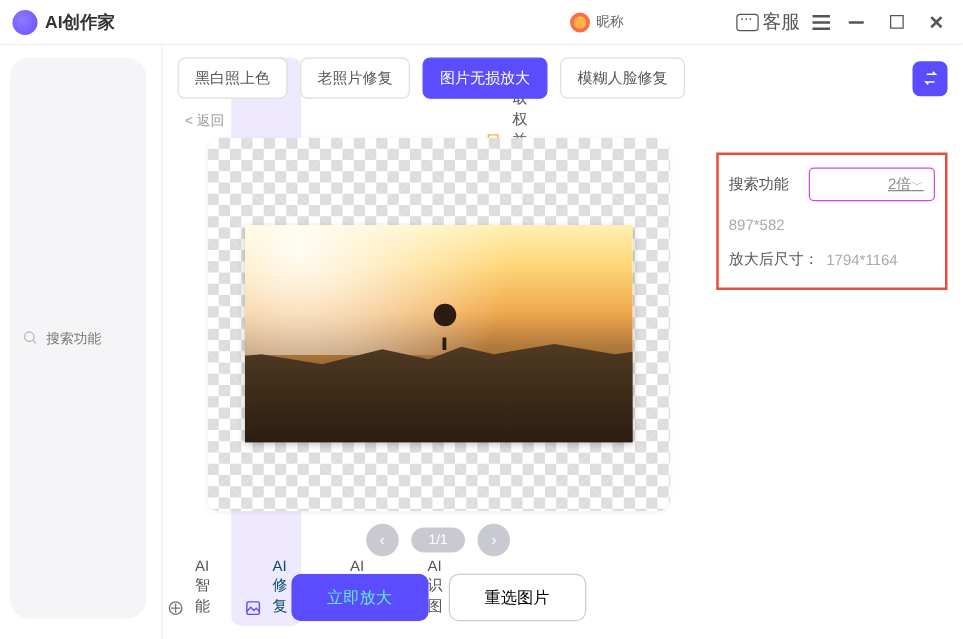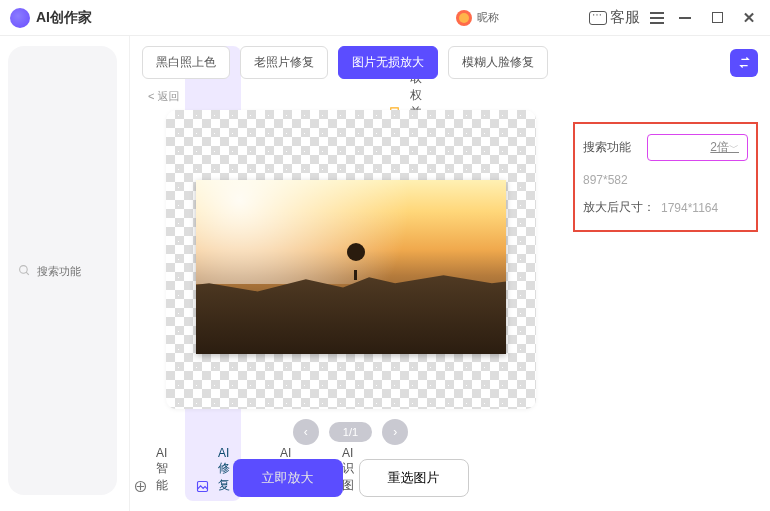--- a/index.html
+++ b/index.html
@@ -84,21 +84,21 @@
   .trunk { position:absolute; left:calc(49% + 7px); top:52%; width:3px; height:10px; background:#2a1c0e; }
   .sunhaze { position:absolute; left:-10%; top:-20%; width:120%; height:80%;
     background:radial-gradient(circle at 20% 40%,rgba(255,255,255,0.9),rgba(255,255,200,0) 55%); }
 
   .pager { display:flex; align-items:center; gap:10px; margin-top:10px; }
   .pg-btn { width:26px; height:26px; border-radius:50%; background:#c9c9d1; display:flex; align-items:center; justify-content:center; cursor:pointer; color:#fff; font-size:12px; }
   .pg-pill { padding:4px 14px; border-radius:13px; background:#c9c9d1; color:#fff; font-size:11px; }
 
   .actions { display:flex; gap:16px; margin-top:14px; }
   .btn { padding:9px 28px; border-radius:8px; font-size:13px; cursor:pointer; border:1px solid transparent; }
-  .btn-primary { background:#5b4dff; color:#e5e5e5; }
+  .btn-primary { background:#5b4dff; color:#5eead4; }
   .btn-outline { background:#fff; color:#000000; border-color:#ccc; }
 
   
   .panel { width:185px; padding-top:33px; }
   .panel-box { border:2px solid #e74c3c; padding:10px 8px 14px 8px; }
   .p-row { display:flex; align-items:center; font-size:12px; margin-bottom:12px; gap:6px; }
   .p-row:last-child { margin-bottom:0; }
   .p-label { width:58px; color:#555; flex-shrink:0; }
   .p-val { color:#aaa; }
   .select { flex:1; display:flex; align-items:center; justify-content:flex-end; border:1px solid #d946ef; border-radius:4px; padding:4px 8px; cursor:pointer; color:#888; font-size:12px;text-decoration:underline; }

